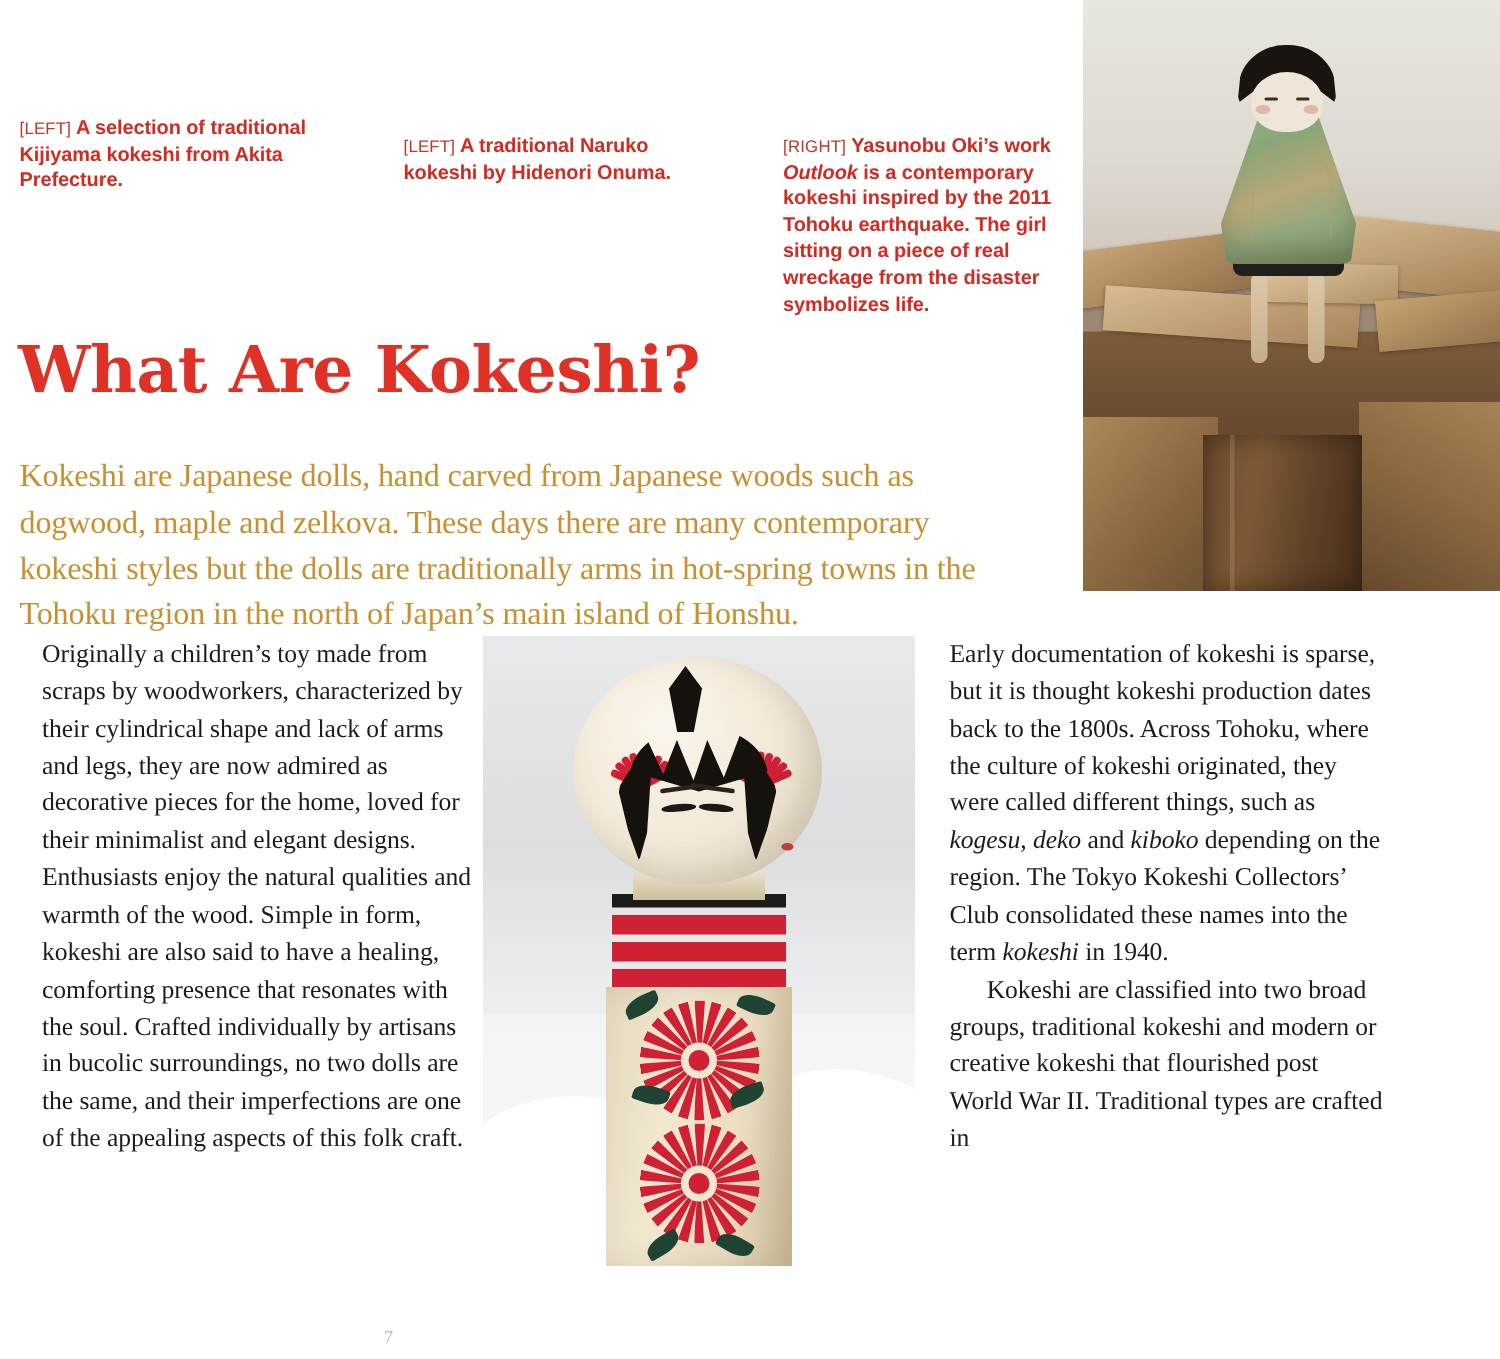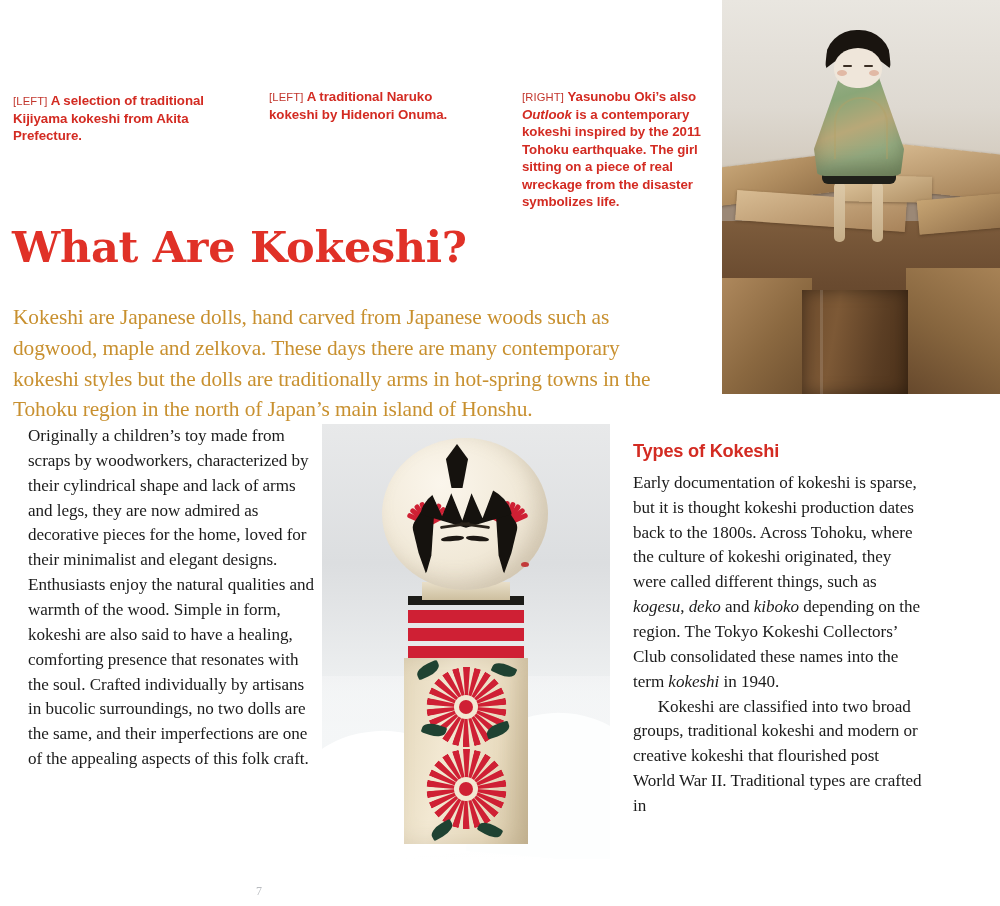--- a/index.html
+++ b/index.html
@@ -33,21 +33,21 @@
     letter-spacing: -0.05px;
   }
   .caption .tag {
     font-weight: normal;
     font-size: 11.2px;
     letter-spacing: 0.15px;
     color: #c2352c;
   }
   .caption i { font-style: italic; }
 
-  #cap-left  { left: 13px;  top: 92px;  width: 212px; }
+  #cap-left  { left: 13px;  top: 76px;  width: 212px; }
   #cap-below { left: 269px; top: 88px;  width: 205px; }
   #cap-right { left: 522px; top: 88px;  width: 188px; }
 
   
   #headline {
     position: absolute;
     left: 12px;
     top: 196px;
     width: 620px;
     color: #e03127;
@@ -350,21 +350,21 @@
     <span>A selection of traditional Kijiyama kokeshi from Akita Prefecture.</span>
   </div>
 
   <div class="caption" id="cap-below">
     <span class="tag">[LEFT]</span>
     <span>A traditional Naruko kokeshi by Hidenori Onuma.</span>
   </div>
 
   <div class="caption" id="cap-right">
     <span class="tag">[RIGHT]</span>
-    <span>Yasunobu Oki’s also </span><i>Outlook</i><span> is a contemporary kokeshi inspired by the 2011 Tohoku earthquake. The girl sitting on a piece of real wreckage from the disaster symbolizes life.</span>
+    <span>Yasunobu Oki’s work </span><i>Outlook</i><span> is a contemporary kokeshi inspired by the 2011 Tohoku earthquake. The girl sitting on a piece of real wreckage from the disaster symbolizes life.</span>
   </div>
 
   <h1 id="headline">What Are Kokeshi?</h1>
 
   <p id="intro">Kokeshi are Japanese dolls, hand carved from Japanese woods such as dogwood, maple and zelkova. These days there are many contemporary kokeshi styles but the dolls are traditionally arms in hot-spring towns in the Tohoku region in the north of Japan’s main island of Honshu.</p>
 
   <div class="photo" id="photo-center">
     <div class="snow"></div>
     <div class="body2">
       <div class="burst top">
@@ -460,20 +460,19 @@
       <span class="eye2 r"></span>
       <span class="mouth"></span>
     </div>
   </div>
 
   <div class="col" id="col-left">
     <p>Originally a children’s toy made from scraps by woodworkers, characterized by their cylindrical shape and lack of arms and legs, they are now admired as decorative pieces for the home, loved for their minimalist and elegant designs. Enthusiasts enjoy the natural qualities and warmth of the wood. Simple in form, kokeshi are also said to have a healing, comforting presence that resonates with the soul. Crafted individually by artisans in bucolic surroundings, no two dolls are the same, and their imperfections are one of the appealing aspects of this folk craft.</p>
   </div>
 
   <div class="col" id="col-right">
-    <p class="subhead">Types of Kokeshi</p>
     <p><span>Early documentation of kokeshi is sparse, but it is thought kokeshi production dates back to the 1800s. Across Tohoku, where the culture of kokeshi originated, they were called different things, such as </span><i>kogesu</i><span>, </span><i>deko</i><span> and </span><i>kiboko</i><span> depending on the region. The Tokyo Kokeshi Collectors’ Club consolidated these names into the term </span><i>kokeshi</i><span> in 1940.</span></p>
     <p class="indent">Kokeshi are classified into two broad groups, traditional kokeshi and modern or creative kokeshi that flourished post World War II. Traditional types are crafted in</p>
   </div>
 
   <div id="page-number">7</div>
 
 </div>
 
 </body></html>

